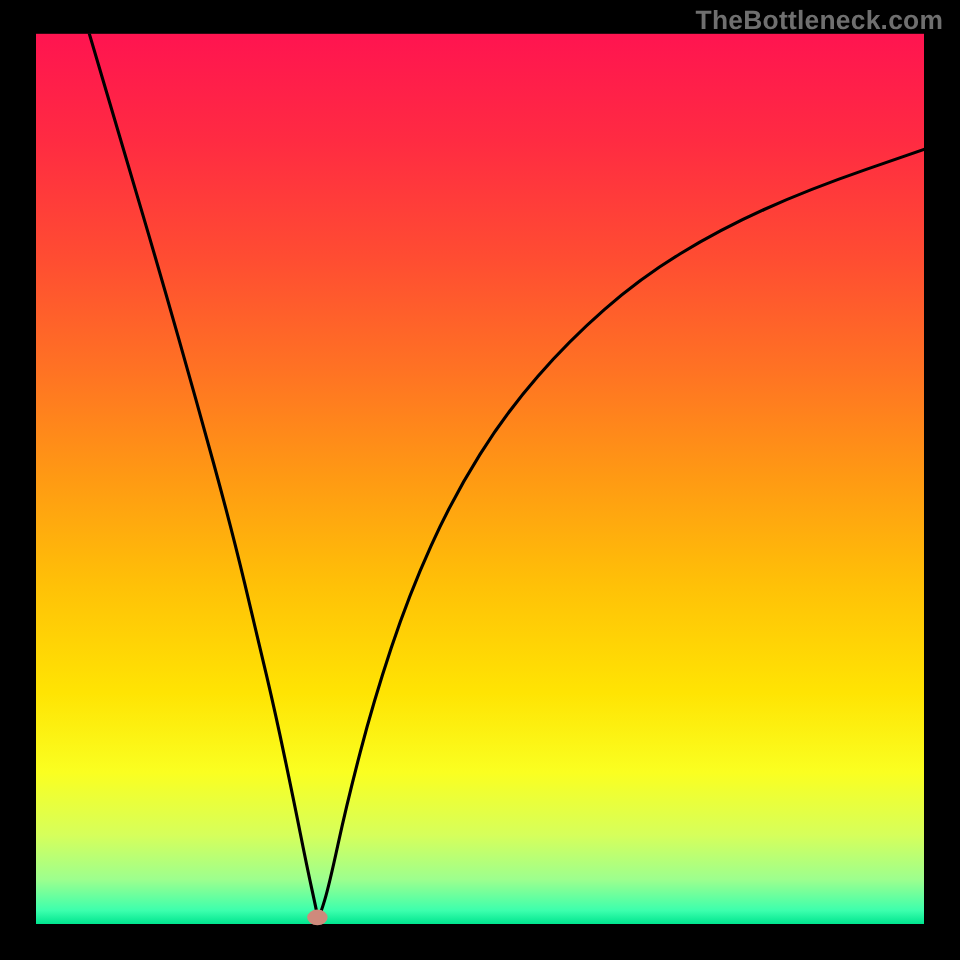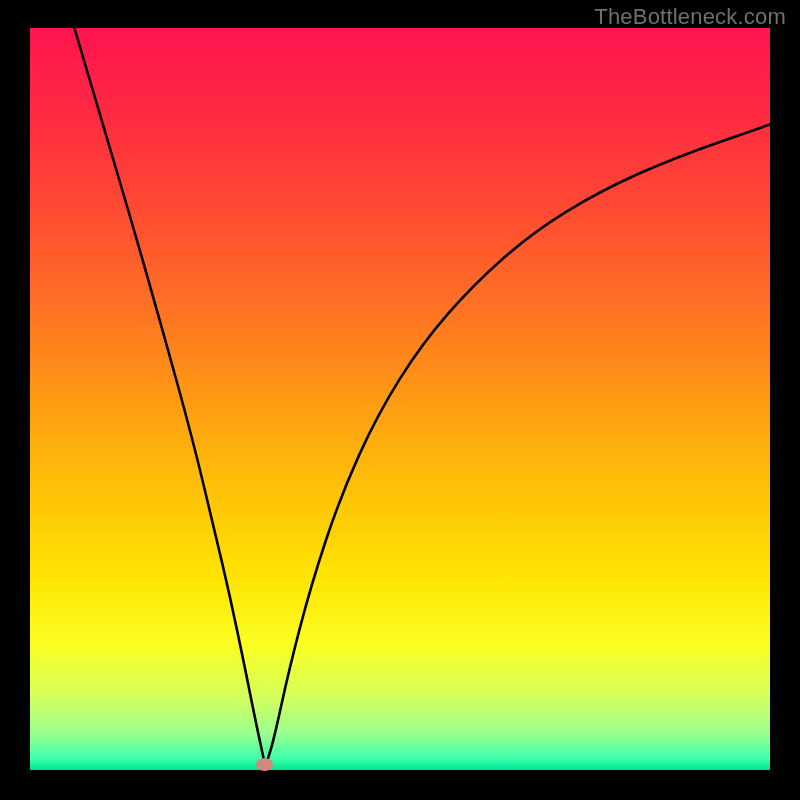--- a/index.html
+++ b/index.html
@@ -16,21 +16,21 @@
     width: 800px;
     height: 800px;
     background: #000;
   }
   .watermark {
     position: absolute;
     top: 4px;
     right: 14px;
     color: #6f6f6f;
     font-size: 22px;
-    font-weight: 400;
+    font-weight: 700;
     letter-spacing: 0.2px;
     user-select: none;
   }
   .plot-area {
     position: absolute;
     left: 30px;
     top: 28px;
     width: 740px;
     height: 742px;
   }

